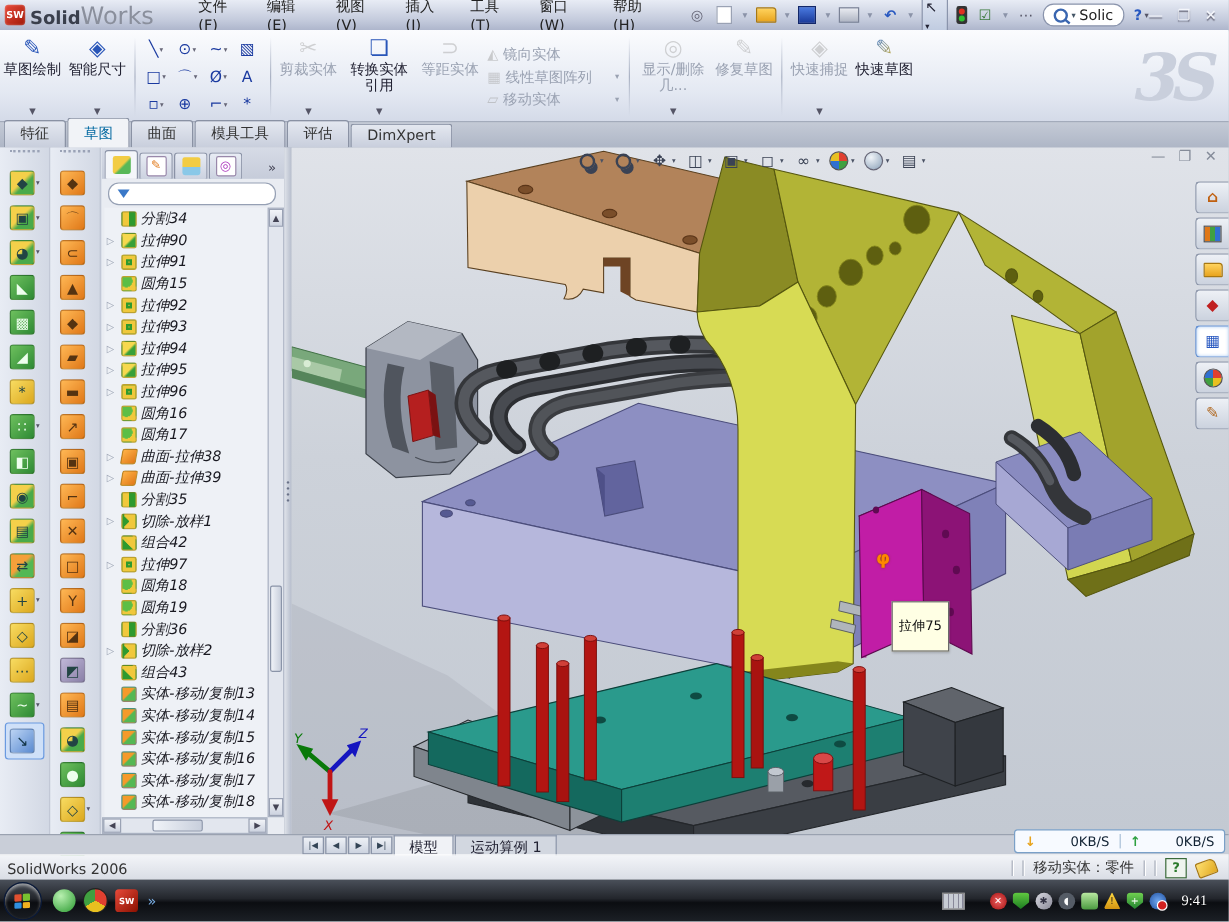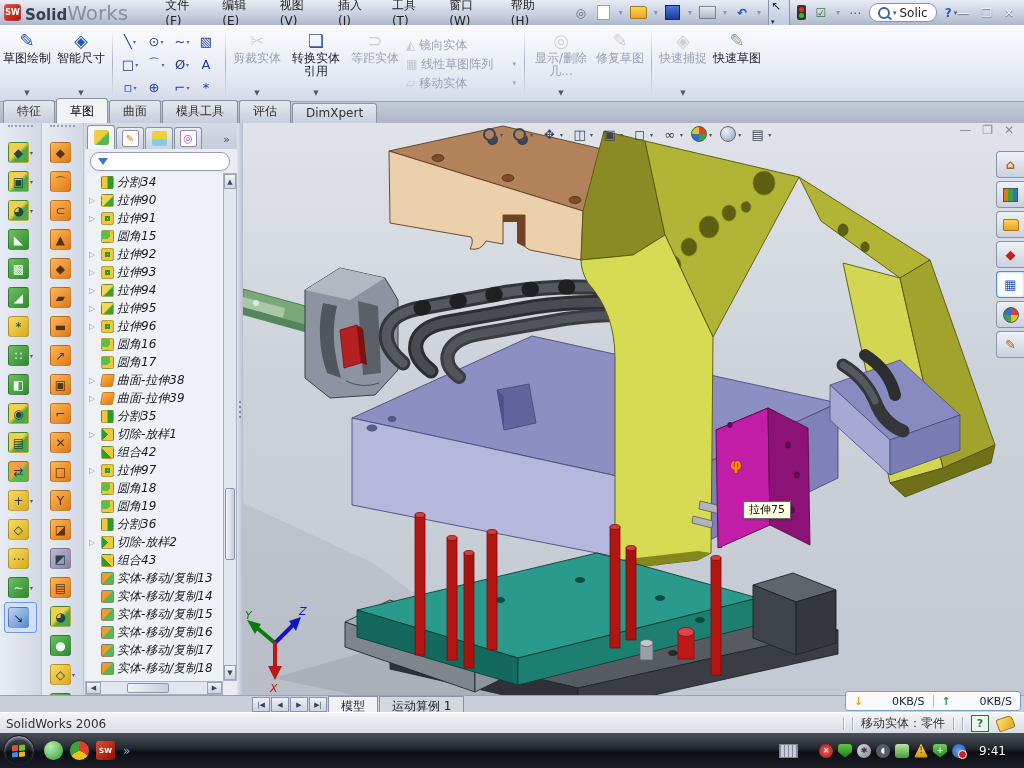--- a/index.html
+++ b/index.html
@@ -60,21 +60,21 @@
   #stack3 .dd{margin-left:auto;font-size:7px;color:#9aa2b2;visibility:hidden;}
   #stack3 .srow[data-dd] .dd{visibility:visible;}
   #wmark{margin-left:auto;margin-right:14px;align-self:center;font-size:54px;font-style:italic;font-weight:bold;
     color:#c9cfdc;font-family:"DejaVu Serif","Liberation Serif",serif;letter-spacing:-6px;}
 
   
   #ribbonrow{left:0;top:102px;width:1024px;height:21px;background:linear-gradient(180deg,#c4cad6,#aeb6c6);
     display:flex;align-items:flex-end;padding-left:3px;box-sizing:border-box;}
   .rtab{padding:2px 13px 3px;margin-right:1px;border:1px solid #8a92a4;border-bottom:none;border-radius:3px 3px 0 0;
     background:linear-gradient(180deg,#e4e8f0,#c8cedc);color:#333;}
-  .rtab[data-active]{background:#f1f3f7;padding-top:4px;color:#000000;position:relative;z-index:2;text-align:right;}
+  .rtab[data-active]{background:#f1f3f7;padding-top:4px;color:#0369a1;position:relative;z-index:2;text-align:right;}
 
   
   #main{left:0;top:123px;width:1024px;height:572px;}
 
   
   #lefttools{left:0;top:0;width:85px;height:572px;background:#dce1ea;border-right:1px solid #a8b0c0;display:flex;}
   .tcol{width:41px;border-right:1px solid #bcc3d2;background:linear-gradient(90deg,#e8ecf4,#d2d8e4);}
   .grip{height:9px;margin:2px 8px;border-top:2px dotted #9aa2b6;}
   .tool{height:29px;display:flex;align-items:center;justify-content:center;gap:1px;}
   .tool .tg{display:block;width:21px;height:21px;border-radius:3px;font-size:12px;line-height:21px;text-align:center;
@@ -147,21 +147,21 @@
   .tpbtn{width:27px;height:25px;border:1px solid #8a94a8;border-right:none;border-radius:4px 0 0 4px;
     background:linear-gradient(180deg,#eef1f6,#cbd2de);display:flex;align-items:center;justify-content:center;font-size:13px;}
   .tpbtn[data-active]{background:#fff;border-color:#5a8ad0;box-shadow:inset 0 0 3px #9ac0f0;}
   .tp-home{color:#c06010;font-weight:bold;}
   .tp-lib{width:13px;height:12px;background:linear-gradient(90deg,#e07818 33%,#40a040 33% 66%,#3070d0 66%);border:1px solid #555;font-size:0;}
   .tp-folder{width:14px;height:10px;background:linear-gradient(180deg,#ffd35e,#e8a41e);border:1px solid #a87810;border-radius:1px 3px 1px 1px;font-size:0;}
   .tp-box{color:#c02020;font-weight:bold;}
   .tp-pal{color:#2858c0;}
   .tp-app{width:14px;height:14px;border-radius:50%;background:conic-gradient(#e04030 0 90deg,#e8c020 0 180deg,#40a040 0 270deg,#3070d0 0);border:1px solid #555;font-size:0;}
   .tp-props{color:#b06820;}
-  #tooltip{position:absolute;left:500px;top:378px;background:#ffffe4;border:1px solid #6a6a6a;padding:0 5px;
+  #tooltip{position:absolute;left:500px;top:378px;background:#ffffe4;border:1px solid #6a6a6a;padding:12px 5px;
     font-size:11px;line-height:16px;color:#111;box-shadow:1px 1px 2px #0003;}
   #phi{position:absolute;left:487px;top:333px;color:#ff8800;font-size:15px;font-weight:bold;text-shadow:0 0 2px #803c00;}
 
   
   #netbox{left:845px;top:691px;width:174px;height:18px;background:#f7faff;border:1px solid #7aa0c8;border-radius:3px;
     display:flex;align-items:center;font-size:11px;color:#123;z-index:60;}
   #netbox .half{flex:1;display:flex;align-items:center;justify-content:space-between;padding:0 8px;}
   #netbox .div{width:1px;height:12px;background:#a8c0d8;}
   .ar-dn{color:#e8a41e;font-weight:bold;}
   .ar-up{color:#2ea040;font-weight:bold;}
@@ -211,21 +211,21 @@
   .tric{width:14px;height:14px;border-radius:3px;display:flex;align-items:center;justify-content:center;font-size:8px;color:#fff;}
   .tr-1{background:radial-gradient(#f06060,#a01010);border-radius:50%;}
   .tr-2{background:linear-gradient(180deg,#60c840,#1a7a20);clip-path:polygon(0 0,100% 0,100% 60%,50% 100%,0 60%);}
   .tr-3{background:linear-gradient(135deg,#d8d8e0,#8a8a98);border-radius:50%;color:#334;}
   .tr-4{background:#555c66;border-radius:50%;}
   .tr-5{background:linear-gradient(180deg,#b8e8a0,#4a9a40);}
   .tr-6{background:linear-gradient(180deg,#ffd840,#d09010);clip-path:polygon(50% 0,100% 100%,0 100%);color:#321;}
   .tr-7{background:linear-gradient(180deg,#70d050,#208030);clip-path:polygon(0 0,100% 0,100% 60%,50% 100%,0 60%);}
   .tr-8{background:radial-gradient(#70a8f0,#2050a0);border-radius:50%;position:relative;}
   .tr-8::after{content:"";position:absolute;right:-1px;bottom:-1px;width:7px;height:7px;border-radius:50%;background:#d02020;border:1px solid #fff;}
-  #clock{color:#fff;font-size:12px;padding:0 10px 0 8px;text-shadow:0 1px 1px #000;}
+  #clock{color:#fff;font-size:12px;padding:0 10px 0 8px;text-shadow:0 1px 1px #000;font-family:Liberation Serif, serif;}
 </style>
 </head>
 <body>
 
 <div id="titlebar" class="abs">
   <div id="logo">
     <span class="cube">SW</span>
     <span><span class="b1">Solid</span><span class="b2">Works</span></span>
   </div>
   <div id="menus">
@@ -390,20 +390,21 @@
   <div class="csep"></div>
   <div class="cmdbtn" data-en="false">
     <span class="cicon">◈</span>
     <span>快速捕捉</span>
     <span class="dd">▼</span>
   </div>
   <div class="cmdbtn" data-en="true">
     <span class="cicon" style="background:linear-gradient(135deg,#3a78d8,#e8b820);-webkit-background-clip:text;background-clip:text;color:transparent;">✎</span>
     <span>快速草图</span>
   </div>
+  <div id="wmark">3S</div>
 </div>
 
 <div id="ribbonrow" class="abs">
 
 <span class="rtab">特征</span>
     <span class="rtab" data-active="1">草图</span>
     <span class="rtab">曲面</span>
     <span class="rtab">模具工具</span>
     <span class="rtab">评估</span>
     <span class="rtab">DimXpert</span>

